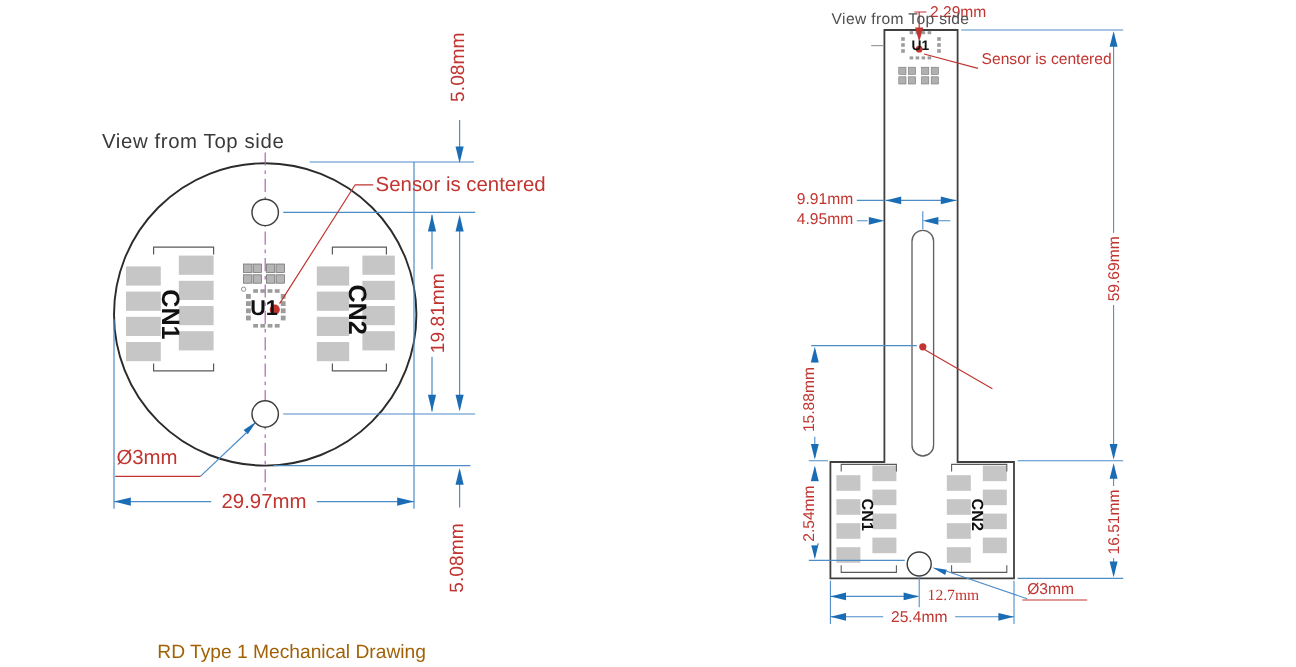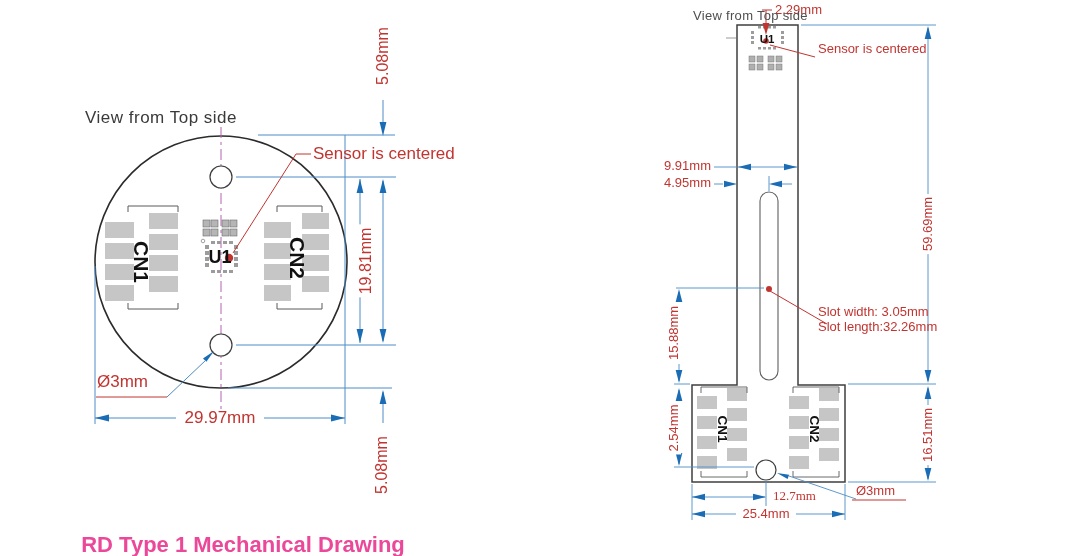--- a/index.html
+++ b/index.html
@@ -11,21 +11,21 @@
   .c{transform:translate(-50%,-50%);}
   .vert{transform:translate(-50%,-50%) rotate(-90deg);}
   .vertcw{transform:translate(-50%,-50%) rotate(90deg);}
   .bgw{background:#ffffff;padding:0 3px;}
   .dimL{font-size:16px;}
   .dimR{font-size:13px;}
   .noteL{font-size:17px;}
   .noteR{font-size:13px;line-height:15px;}
   .viewL{font-size:17px;color:#3a3a3a;letter-spacing:.5px;}
   .viewR{font-size:13px;color:#4f4f4f;letter-spacing:.3px;}
-  .title{font-size:22px;font-weight:bold;color:#ec4899;}
+  .title{font-size:16px;font-weight:normal;color:#a16207;}
   .cnL{font-size:21px;font-weight:bold;color:#111;}
   .cnR{font-size:13.5px;font-weight:bold;color:#111;}
   .u1L{font-size:18px;font-weight:bold;color:#111;}
   .u1R{font-size:11.5px;font-weight:bold;color:#111;}
 </style>
 </head>
 <body>
 
 <div id="stage">
 
@@ -214,24 +214,20 @@
 <div class="t dimR red" style="left:775px;top:3px;">2.29mm</div>
 <div class="t viewR" style="left:693px;top:9px;">View from Top side</div>
 <div class="t u1R c" style="left:767px;top:39px;">U1</div>
 <div class="t noteR red" style="left:818px;top:41px;">
   <div>Sensor is centered</div>
 </div>
 <div class="t dimR red" style="left:664px;top:159px;">9.91mm</div>
 <div class="t dimR red" style="left:664px;top:176px;">4.95mm</div>
 <div class="t dimR red vert bgw" style="left:928px;top:224px;">59.69mm</div>
 <div class="t dimR red vert bgw" style="left:674px;top:333px;">15.88mm</div>
-<div class="t noteR red" style="left:818px;top:304px;">
-  <div>Slot width: 3.05mm</div>
-  <div>Slot length:32.26mm</div>
-</div>
 <div class="t dimR red vert bgw" style="left:674px;top:428px;">2.54mm</div>
 <div class="t dimR red vert bgw" style="left:928px;top:435px;">16.51mm</div>
 <div class="t cnR vertcw" style="left:722px;top:429px;">CN1</div>
 <div class="t cnR vertcw" style="left:814px;top:429px;">CN2</div>
 <div class="t dimR red" style="left:773px;top:489px;font-family:Liberation Serif, serif;">12.7mm</div>
 <div class="t dimR red" style="left:856px;top:484px;">Ø3mm</div>
 <div class="t dimR red c bgw" style="left:766px;top:514px;">25.4mm</div>
 
 </div>
 

